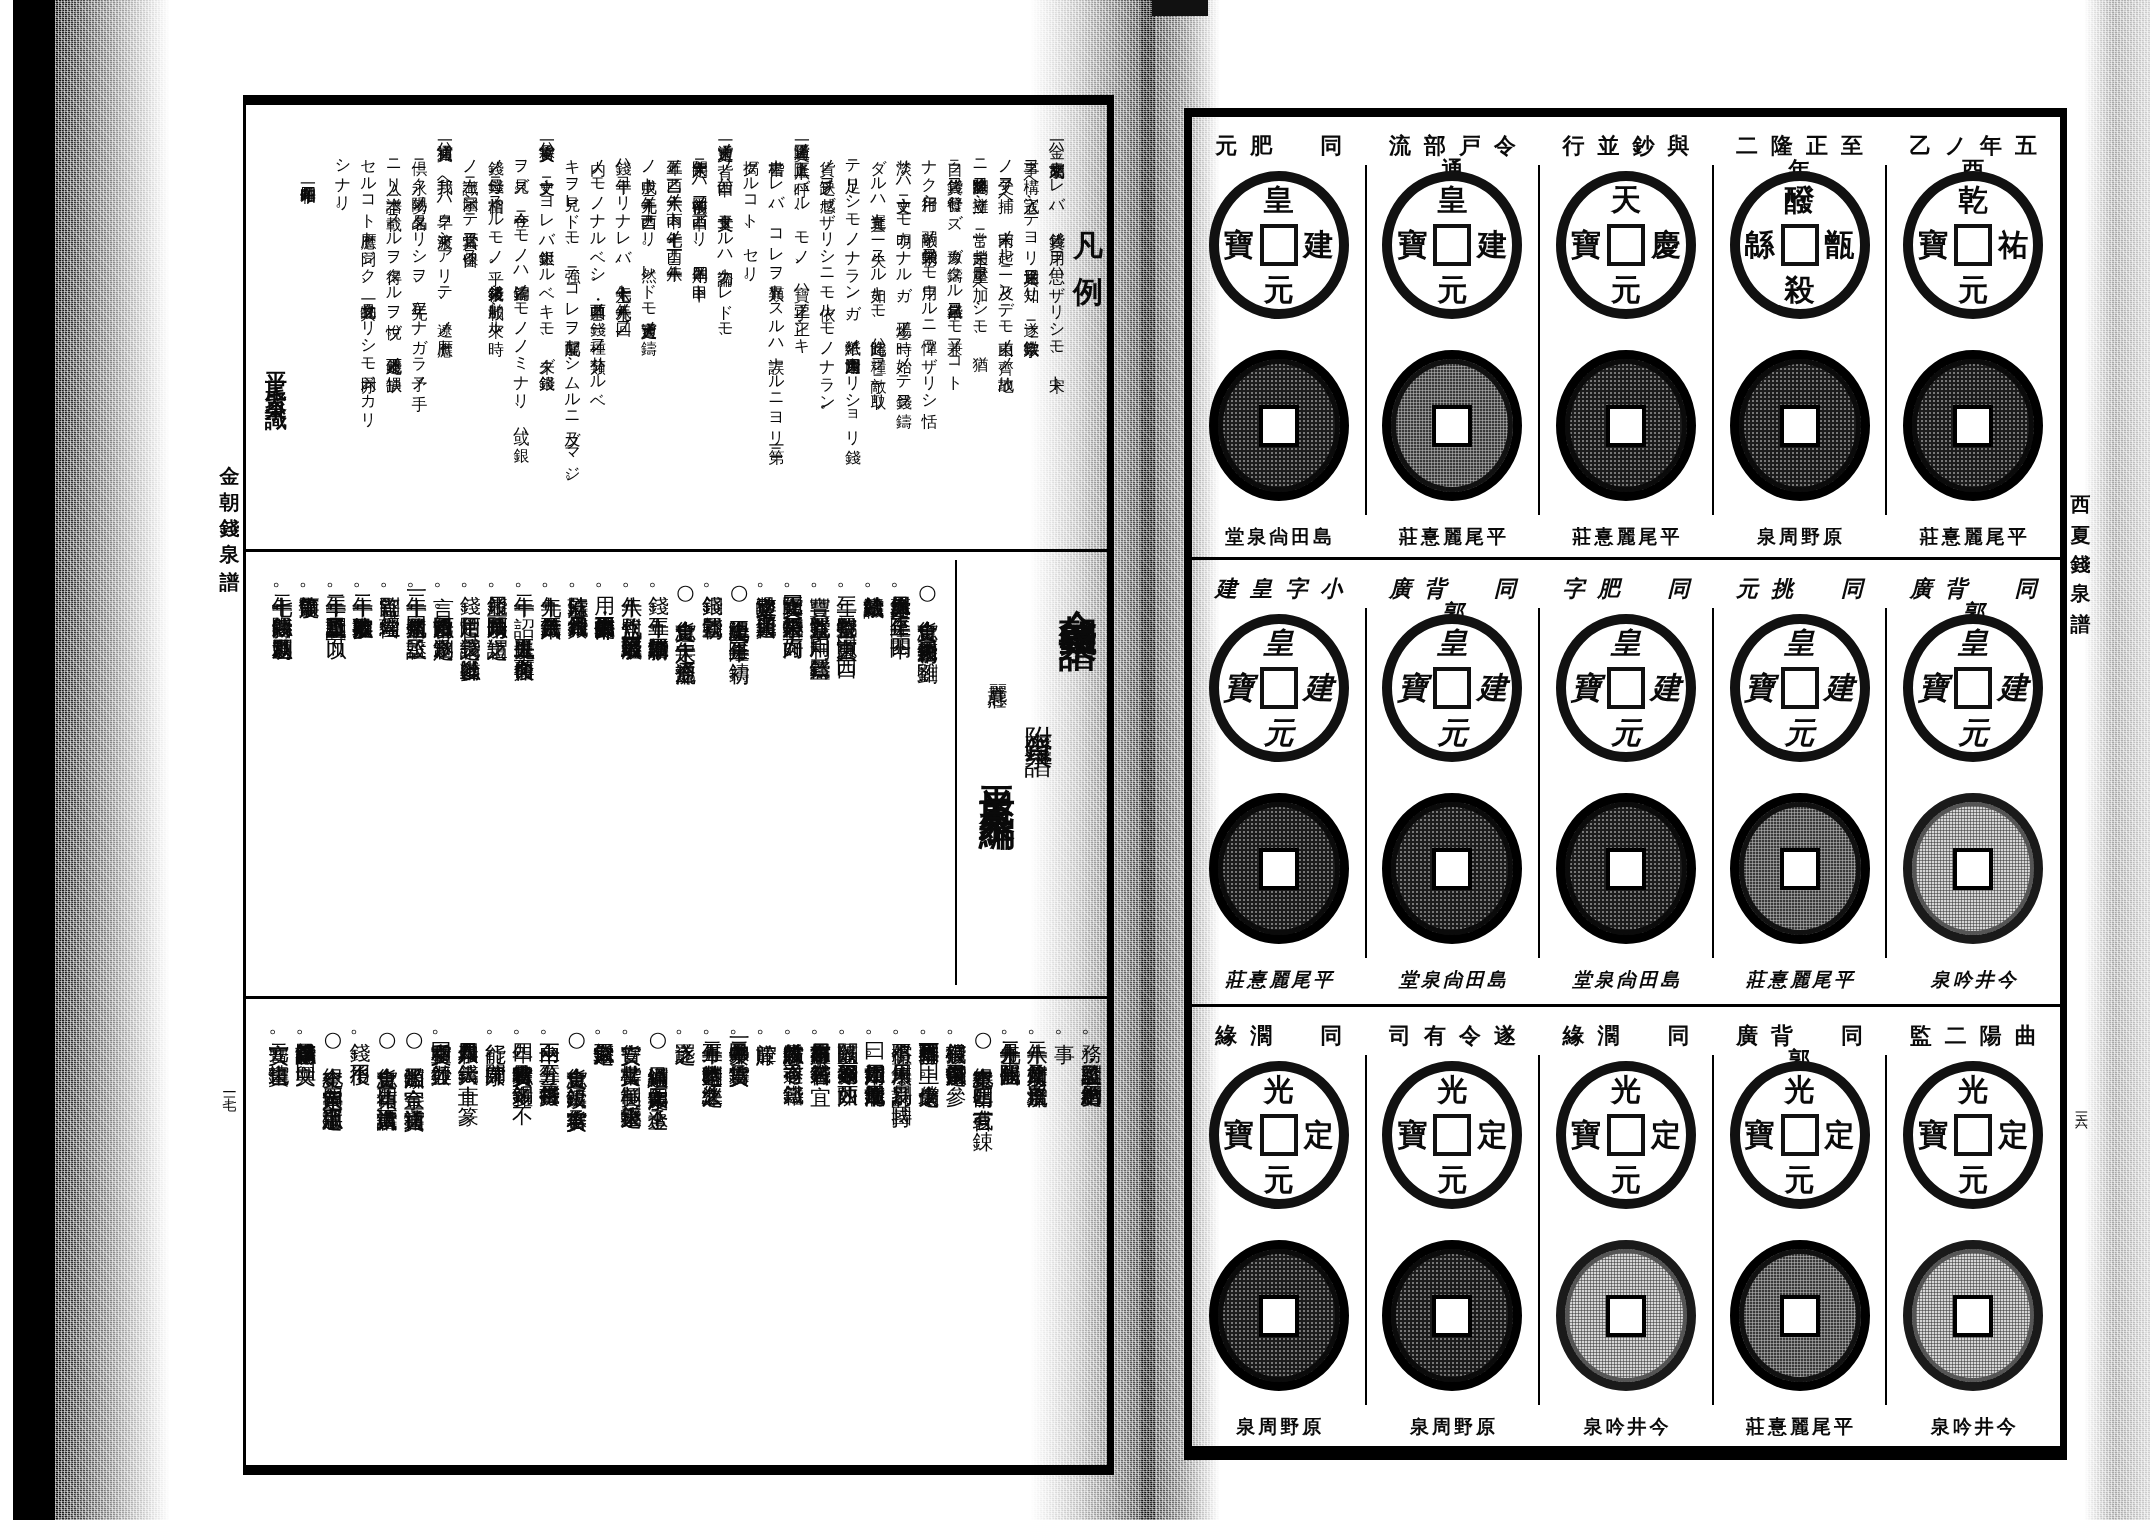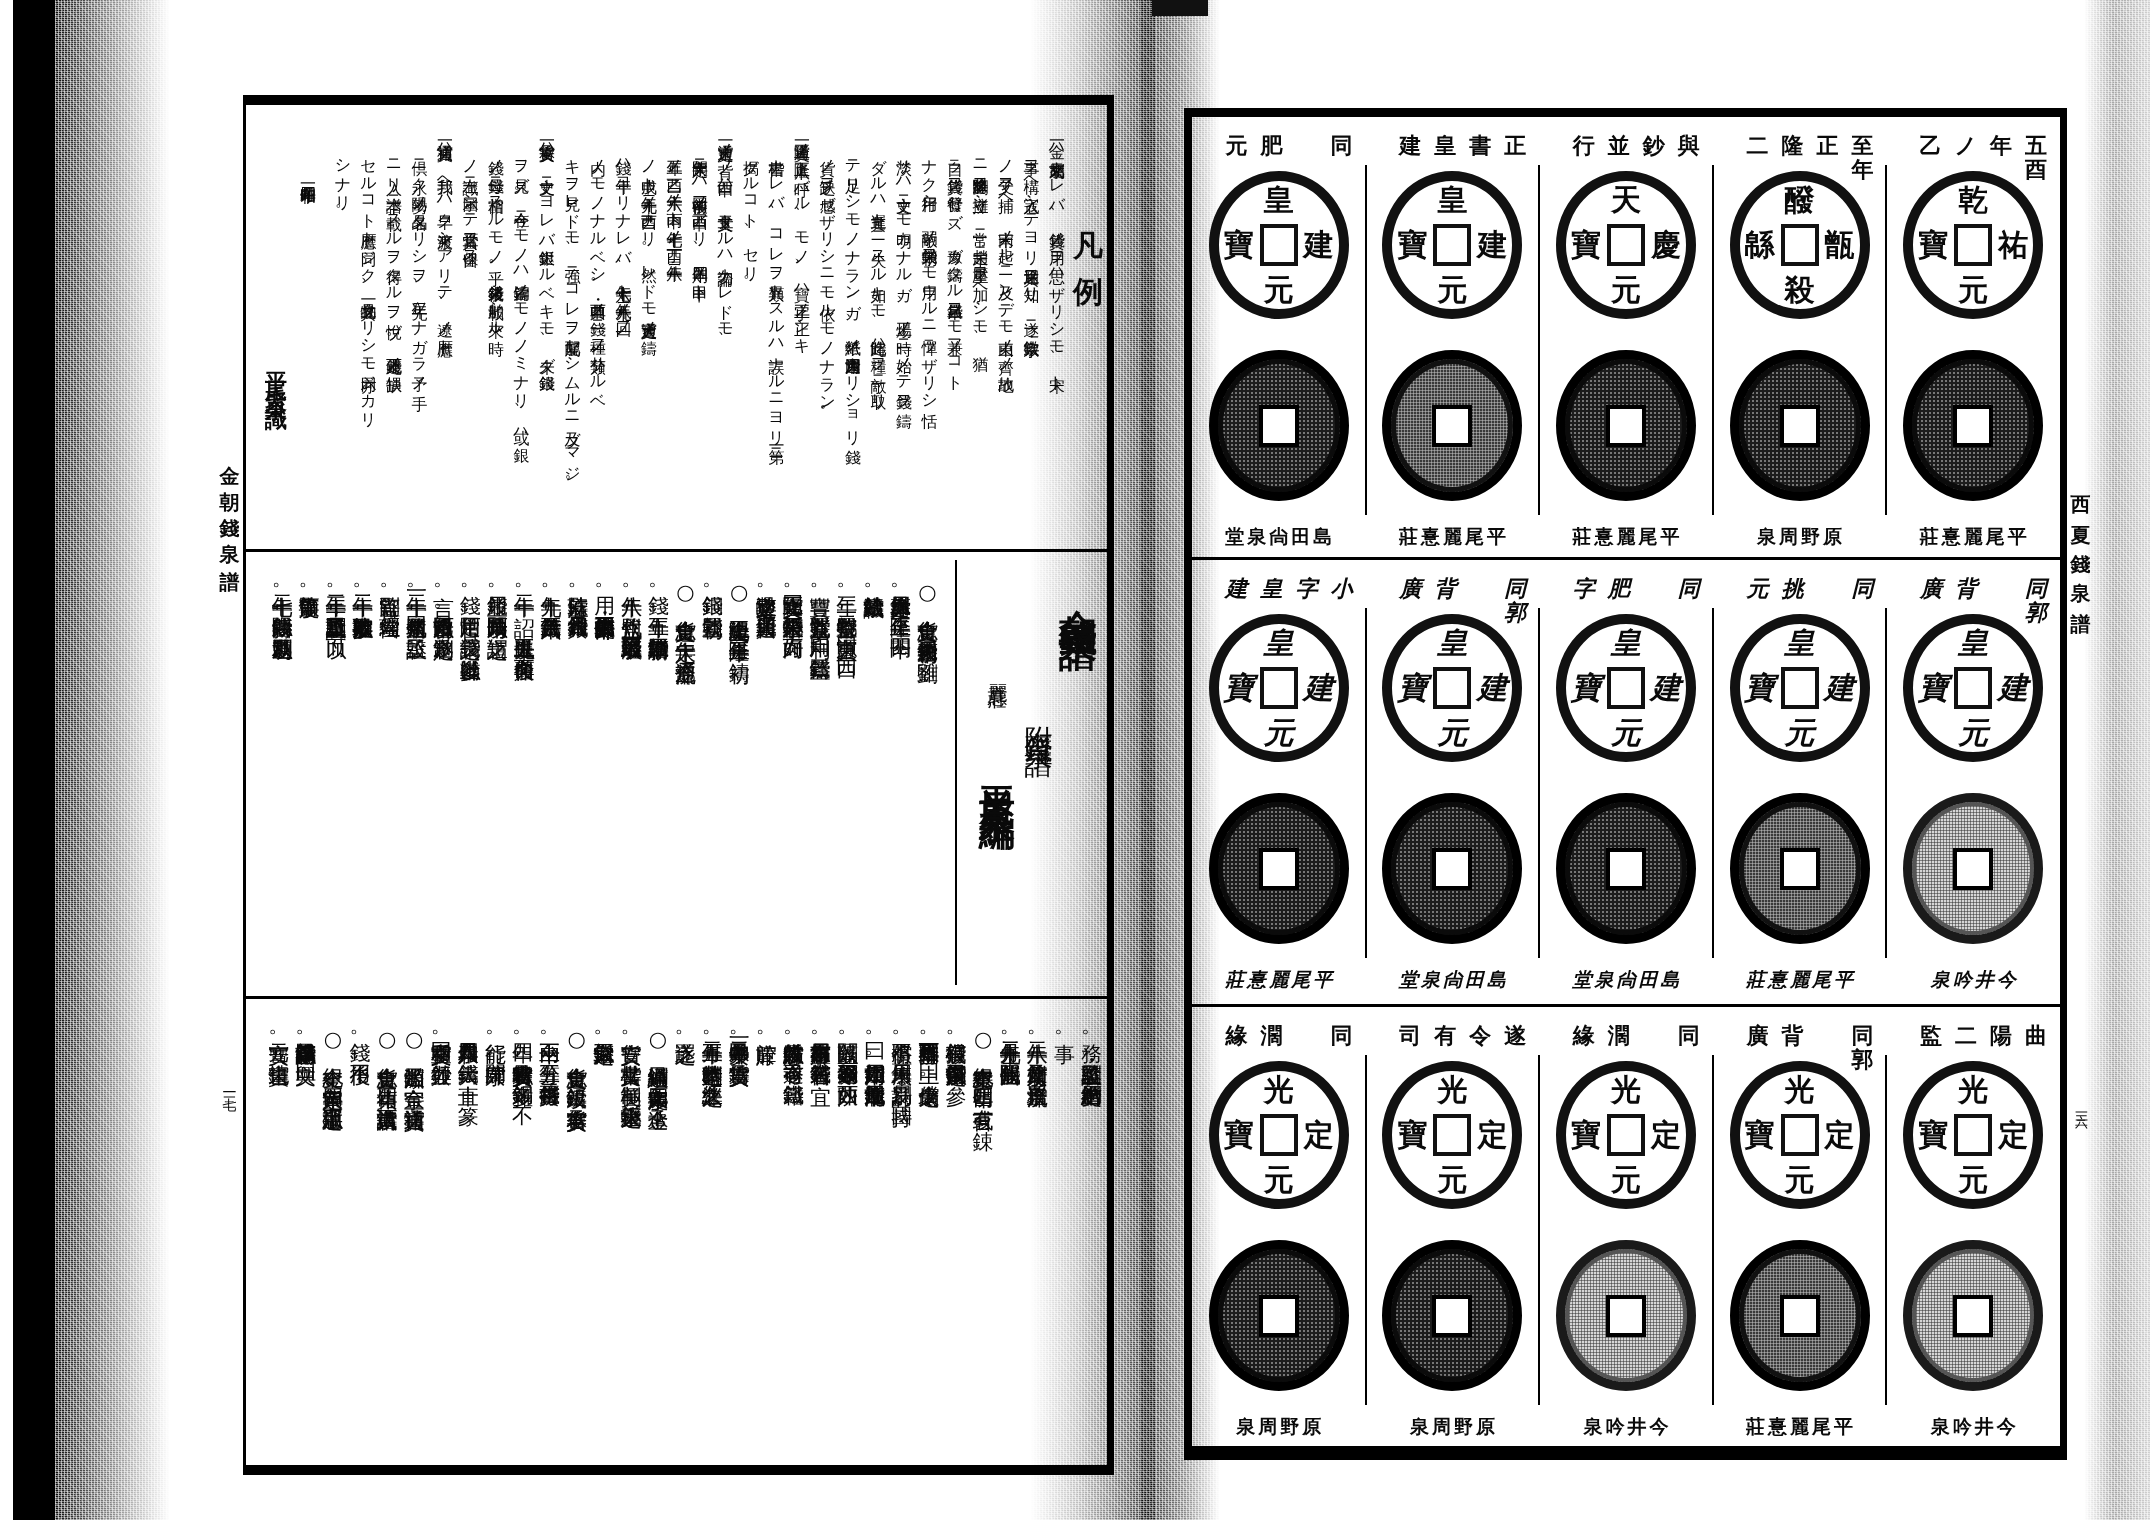--- a/index.html
+++ b/index.html
@@ -60,21 +60,21 @@
 
   
   .rp-frame{left:1184px;top:108px;width:883px;height:1352px;box-sizing:border-box;
     border-top:9px solid #000;border-left:8px solid #000;border-right:7px solid #000;border-bottom:14px solid #000;}
   .row{position:relative;display:flex;}
   .row.r1{height:440px;border-bottom:3px solid #000;}
   .row.r2{height:444px;border-bottom:3px solid #000;font-style:italic;}
   .row.r3{height:410px;}
   .cell{position:relative;width:173.6px;flex:none;height:100%;}
   .cell + .cell::before{content:"";position:absolute;left:-1px;top:48px;width:2px;height:350px;background:#000;}
-  .label{position:absolute;top:16px;left:0;right:0;padding-left:13px;font-size:22px;line-height:24px;
+  .label{position:absolute;top:16px;left:0;right:0;padding-left:13px;text-align:center;font-size:22px;line-height:24px;
     letter-spacing:13px;font-weight:bold;direction:rtl;unicode-bidi:bidi-override;}
   .coin{position:absolute;left:50%;transform:translateX(-50%);box-sizing:border-box;border-radius:50%;}
   .obv{top:54px;width:140px;height:148px;border:10px solid #111;background:#fff;}
   .obv .hole{position:absolute;left:50%;top:50%;width:38px;height:42px;margin:-21px 0 0 -19px;box-sizing:border-box;border:4px solid #111;background:#fff;}
   .obv .ch{position:absolute;width:30px;font-size:30px;line-height:30px;font-weight:bold;text-align:center;}
   .obv .t{top:4px;left:50%;margin-left:-15px;}
   .obv .b{bottom:4px;left:50%;margin-left:-15px;}
   .obv .l{left:5px;top:50%;margin-top:-15px;}
   .obv .r{right:5px;top:50%;margin-top:-15px;}
   .rev{top:233px;width:140px;height:151px;border:9px solid #000;}
@@ -225,21 +225,21 @@
         <span class="ch b">元</span>
         <span class="ch l">寶</span>
         <span class="hole"></span>
       </div>
       <div class="coin rev" data-tone="dark">
           <span class="hole"></span>
         </div>
       <div class="caption">島田尙泉堂</div>
     </div>
     <div class="cell">
-      <div class="label">正書皇建</div>
+      <div class="label">令戸部流通</div>
       <div class="coin obv">
         <span class="ch t">皇</span>
         <span class="ch r">建</span>
         <span class="ch b">元</span>
         <span class="ch l">寶</span>
         <span class="hole"></span>
       </div>
       <div class="coin rev" data-tone="medium">
           <span class="hole"></span>
         </div>

